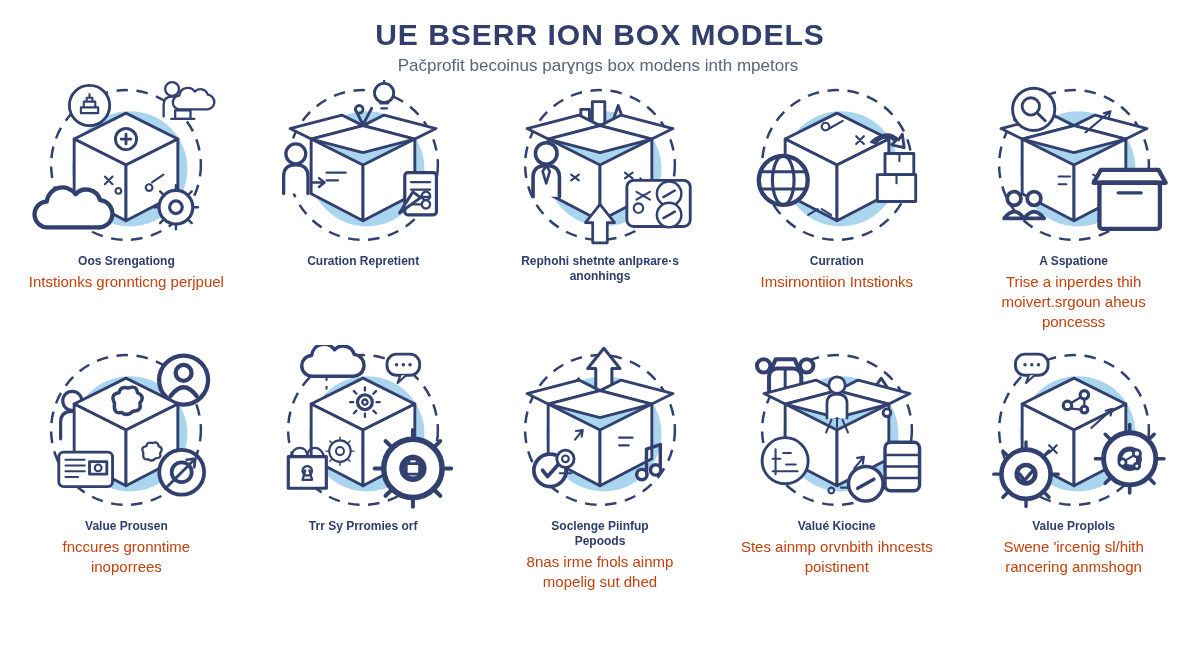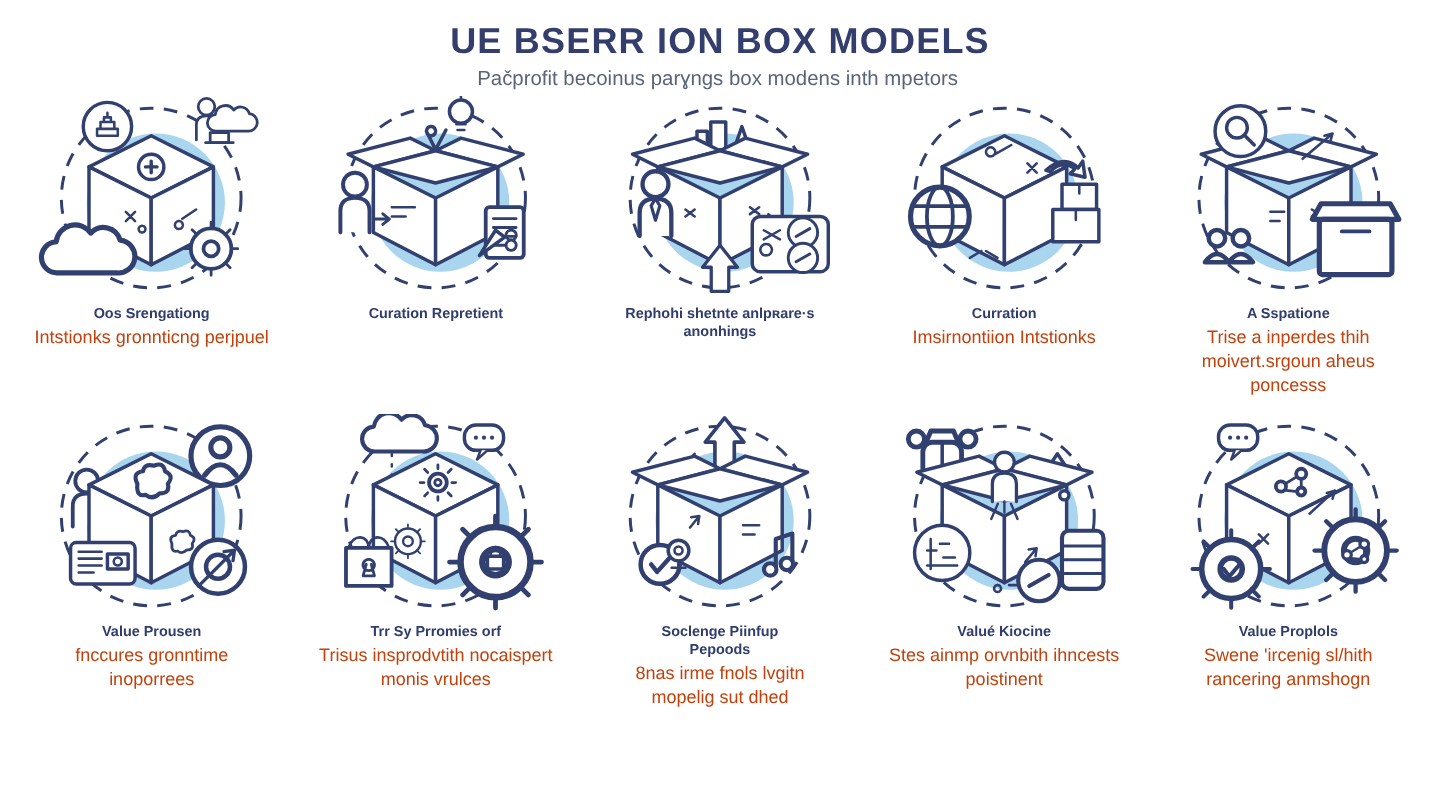--- a/index.html
+++ b/index.html
@@ -371,21 +371,20 @@
           <g transform="translate(42,130) scale(1.1)">
               <use href="#i-gift"></use>
             </g>
           <g transform="translate(152,128)">
               <use href="#i-bgear" transform="scale(1.9)"></use>
               <use href="#i-lock" transform="translate(0,-3)"></use>
             </g>
         </svg>
       </div>
       <h3 class="card-title t-wide">Trr Sy Prromies orf</h3>
-      <p class="card-desc">Trisus insprodvtith nocaispert monis vrulces</p>
     </div>
 
     <div class="cell">
       <div class="icon-wrap">
         <svg viewBox="0 0 200 176" width="192" height="170">
           <use href="#i-ring"></use>
             <use href="#i-blob"></use>
           <g transform="translate(104,26) scale(1.05)">
               <use href="#i-arrow"></use>
             </g>
@@ -399,21 +398,21 @@
               <circle r="9" class="sf"></circle>
               <circle r="3.5" class="s thin"></circle>
               <path class="s thin" d="M0 9 v6 M-6 15 h12"></path>
             </g>
           <g transform="translate(152,120) scale(1.2)">
               <use href="#i-music"></use>
             </g>
         </svg>
       </div>
       <h3 class="card-title t-narrow">Soclenge Piinfup Pepoods</h3>
-      <p class="card-desc">8nas irme fnols lvgitn mopelig sut dhed</p>
+      <p class="card-desc">8nas irme fnols ainmp mopelig sut dhed</p>
     </div>
 
     <div class="cell">
       <div class="icon-wrap">
         <svg viewBox="0 0 200 176" width="192" height="170">
           <use href="#i-ring"></use>
             <use href="#i-blob"></use>
           <g transform="translate(46,38) scale(1.4)">
               <use href="#i-binoc"></use>
             </g>

